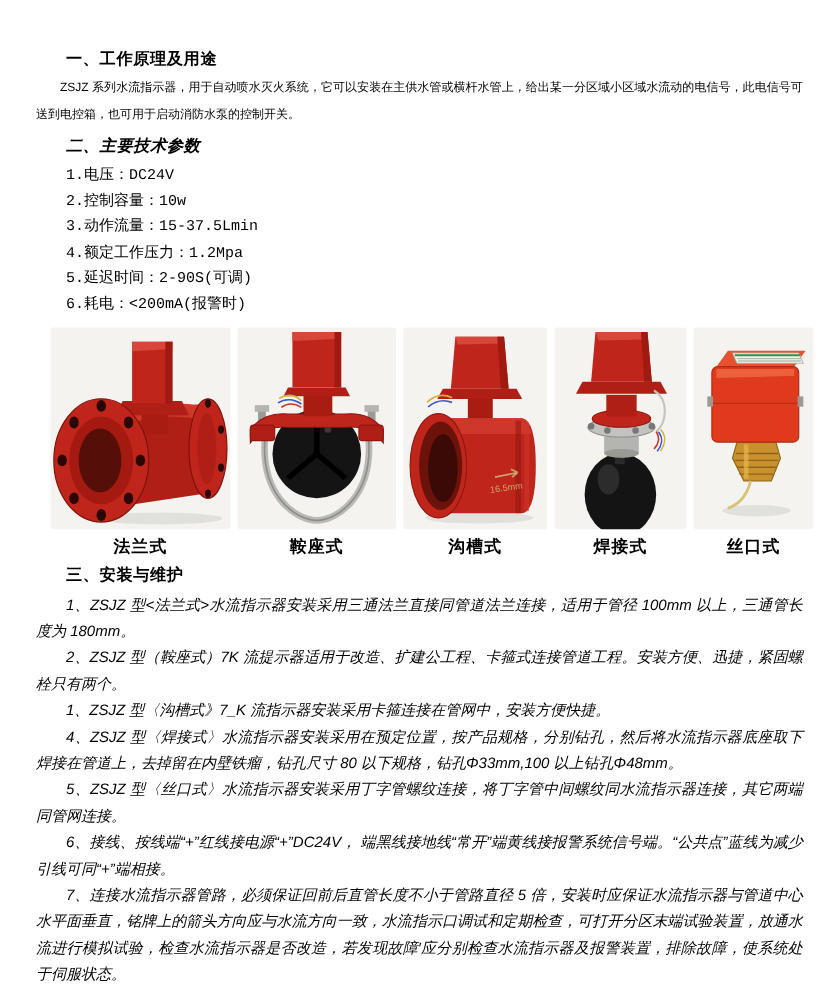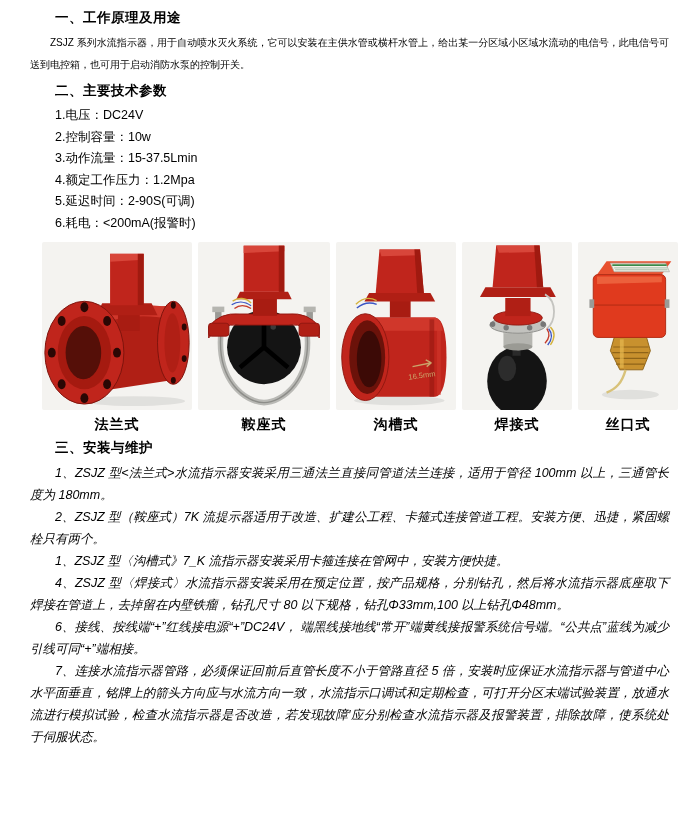--- a/index.html
+++ b/index.html
@@ -4,36 +4,36 @@
 <style>
   html,body{margin:0;padding:0;background:#ffffff;}
   body{
     width:697px;height:823px;overflow:hidden;
     font-family:"Liberation Sans","DejaVu Sans",sans-serif;
     color:#000;
   }
   .page{
     box-sizing:border-box;
     width:697px;height:823px;
-    padding:8px 28px 6px 30px;
+    padding:39px 28px 6px 30px;
     background:#ffffff;
   }
   .sec-heading{
     font-size:13.5px;font-weight:bold;
     margin:0 0 4px 25px;
     line-height:20px;
     letter-spacing:.5px;
   }
   .para{
     font-size:10px;line-height:22px;margin:0;
     text-indent:2em;text-align:justify;
   }
   .tech-list{margin:2px 0 4px 0;}
   .tech-item{
-    font-size:12.5px;line-height:21.5px;margin-left:2em;
+    font-size:12.5px;line-height:21.5px;margin-left:2em;font-family:Liberation Mono, monospace;
   }
   .products-row{
     display:flex;align-items:flex-end;
     margin:8px 0 4px 12px;gap:6px;
   }
   .product-cell{display:flex;flex-direction:column;align-items:center;}
   .product-photo{
     background:#f4f3f0;border-radius:2px;
     display:flex;align-items:center;justify-content:center;
   }
@@ -51,21 +51,21 @@
 <body>
 
 <div class="page">
 
   <div>
     <div class="sec-heading">一、工作原理及用途</div>
     <p class="para">ZSJZ 系列水流指示器，用于自动喷水灭火系统，它可以安装在主供水管或横杆水管上，给出某一分区域小区域水流动的电信号，此电信号可送到电控箱，也可用于启动消防水泵的控制开关。</p>
   </div>
 
   <div>
-    <div class="sec-heading" style="margin-top:5px;">二、主要技术参数</div>
+    <div class="sec-heading" style="margin-top:5px;font-style:italic;">二、主要技术参数</div>
     <div class="tech-list">
       <div class="tech-item">1.电压：DC24V</div>
       <div class="tech-item">2.控制容量：10w</div>
       <div class="tech-item">3.动作流量：15-37.5Lmin</div>
       <div class="tech-item">4.额定工作压力：1.2Mpa</div>
       <div class="tech-item">5.延迟时间：2-90S(可调)</div>
       <div class="tech-item">6.耗电：&lt;200mA(报警时)</div>
     </div>
   </div>
 
@@ -209,17 +209,18 @@
       <div class="product-label">丝口式</div>
     </div>
   </div>
 
   <div class="install-sec">
     <div class="sec-heading">三、安装与维护</div>
     <p class="install-item">1、ZSJZ 型&lt;法兰式&gt;水流指示器安装采用三通法兰直接同管道法兰连接，适用于管径 100mm 以上，三通管长度为 180mm。</p>
     <p class="install-item">2、ZSJZ 型（鞍座式）7K 流提示器适用于改造、扩建公工程、卡箍式连接管道工程。安装方便、迅捷，紧固螺栓只有两个。</p>
     <p class="install-item">1、ZSJZ 型〈沟槽式》7_K 流指示器安装采用卡箍连接在管网中，安装方便快捷。</p>
     <p class="install-item">4、ZSJZ 型〈焊接式〉水流指示器安装采用在预定位置，按产品规格，分别钻孔，然后将水流指示器底座取下焊接在管道上，去掉留在内壁铁瘤，钻孔尺寸 80 以下规格，钻孔Φ33mm,100 以上钻孔Φ48mm。</p>
+    <p class="install-item">5、ZSJZ 型〈丝口式〉水流指示器安装采用丁字管螺纹连接，将丁字管中间螺纹同水流指示器连接，其它两端同管网连接。</p>
     <p class="install-item">6、接线、按线端“+”红线接电源“+”DC24V，  端黑线接地线“常开”端黄线接报警系统信号端。“公共点”蓝线为减少引线可同“+”端相接。</p>
     <p class="install-item">7、连接水流指示器管路，必须保证回前后直管长度不小于管路直径 5 倍，安装时应保证水流指示器与管道中心水平面垂直，铭牌上的箭头方向应与水流方向一致，水流指示口调试和定期检查，可打开分区末端试验装置，放通水流进行模拟试验，检查水流指示器是否改造，若发现故障′应分别检查水流指示器及报警装置，排除故障，使系统处于伺服状态。</p>
   </div>
 
 </div>
 
 </body></html>

